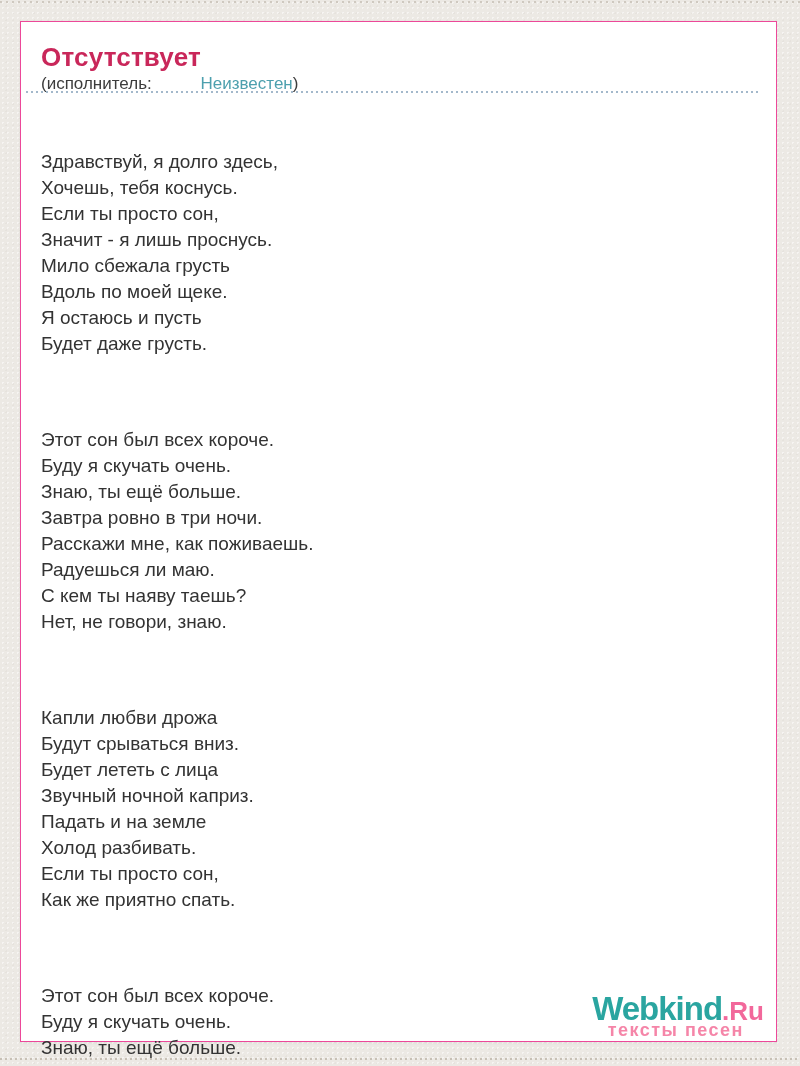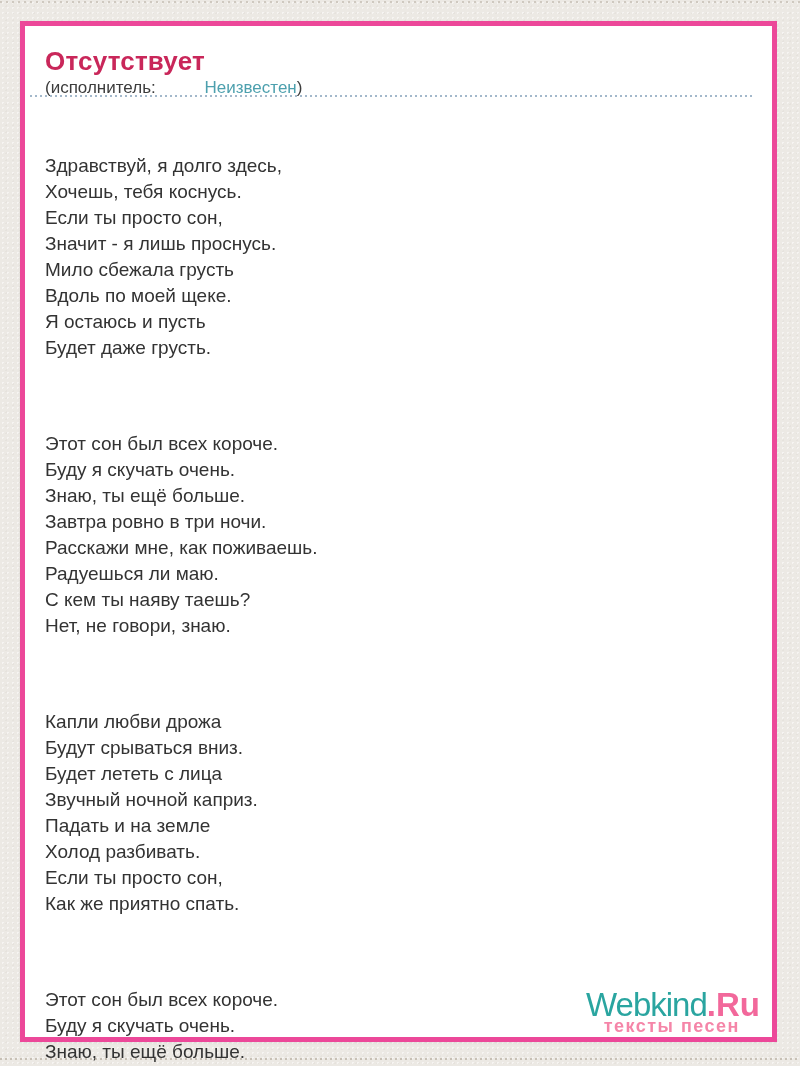--- a/index.html
+++ b/index.html
@@ -25,21 +25,21 @@
     background-image: repeating-linear-gradient(90deg, #cfc9c0 0 2px, transparent 2px 6px);
   }
   .dots-strip.top { top: 1px; }
   .dots-strip.bottom { top: 1058px; background-image: repeating-linear-gradient(90deg, #c7c0b5 0 2px, transparent 2px 5px); }
 
   .card {
     position: absolute;
     left: 20px; top: 21px;
     width: 757px; height: 1021px;
     background: #ffffff;
-    border: 5px solid #ec4899;
+    border: 1px solid #ec4899;
     box-shadow: 0 1px 3px rgba(0,0,0,0.06);
   }
 
   .song-title {
     position: absolute; left: 20px; top: 22px;
     font-size: 26px; font-weight: bold; line-height: 26px;
     color: var(--title, #c9275a);
     letter-spacing: 0.2px;
   }
   .artist-line {
@@ -66,27 +66,27 @@
   }
   .stanza { margin-bottom: 26px; margin-top: 18px; }
 
   .logo {
     position: absolute; right: 12px; bottom: 2px;
     text-align: right; text-decoration: none;
     cursor: pointer;
     line-height: 1;
   }
   .logo-main {
-    font-size: 33px; font-weight: normal; letter-spacing: -1px;
+    font-size: 33px; font-weight: bold; letter-spacing: -1px;
     color: var(--logo-teal, #2aa5a0);
     vertical-align: baseline;
     text-align: center;
   }
   .logo-tld {
-    font-size: 33px; font-weight: bold;
+    font-size: 26px; font-weight: bold;
     color: var(--logo-pink, #f2689b);
     vertical-align: baseline;
   }
   .logo-tagline {
     font-size: 18px; font-weight: bold; letter-spacing: 1.5px;
     color: var(--logo-pink-light, #f585a8);
     padding-right: 20px;
     margin-top: -4px;
   }
 </style>

